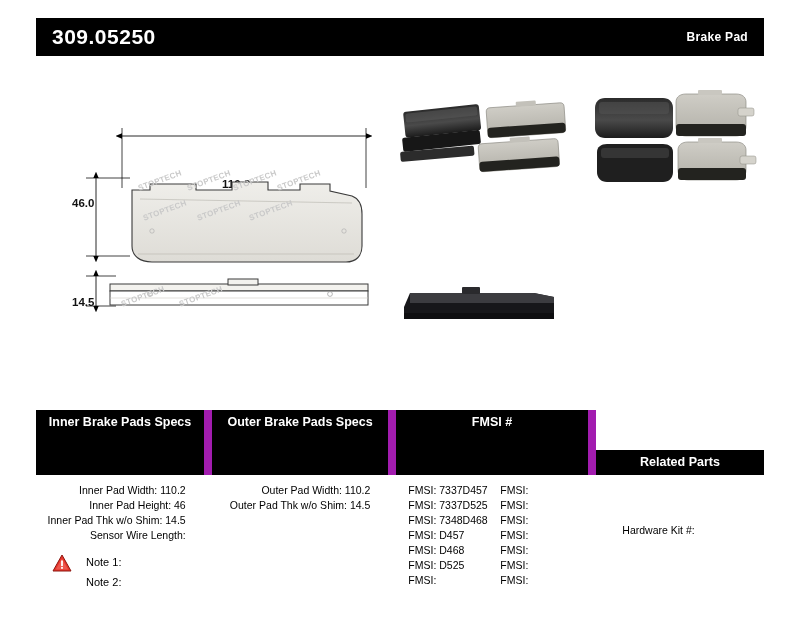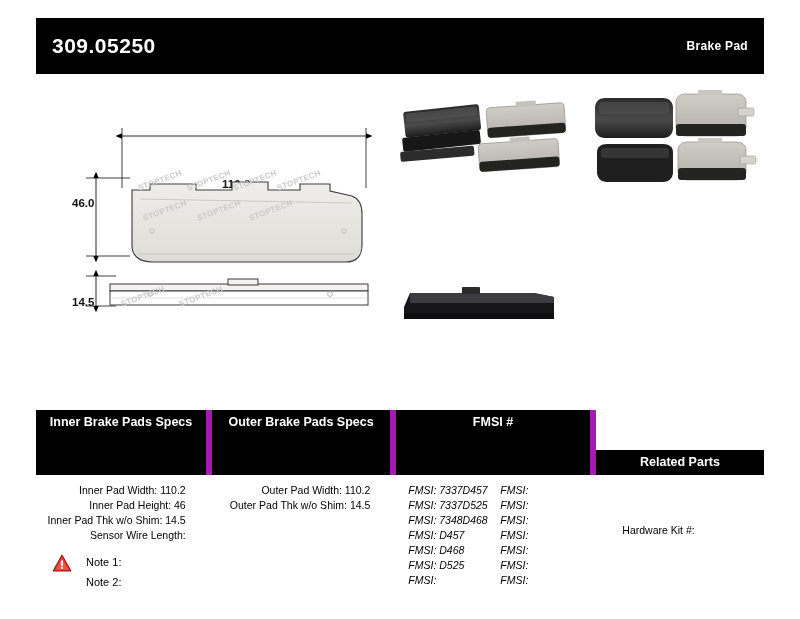--- a/index.html
+++ b/index.html
@@ -15,21 +15,21 @@
     position: relative;
     overflow: hidden;
   }
 
   
   .header {
     position: absolute;
     left: 36px;
     top: 18px;
     width: 728px;
-    height: 56px;
+    height: 38px;
     background: #000;
     color: #fff;
     display: flex;
     align-items: center;
     justify-content: space-between;
     box-sizing: border-box;
     padding: 0 16px;
   }
   .header .part-number {
     font-size: 21px;
@@ -93,21 +93,21 @@
     width: 728px;
   }
   .tbl-head {
     background: #000;
     color: #fff;
     font-size: 12.5px;
     font-weight: bold;
     text-align: center;
     padding: 5px 0 6px 0;
     box-sizing: border-box;
-    border-right: 6px solid #a21caf;
+    border-right: 8px solid #a21caf;
   }
   .tbl-head:last-child { border-right: none; }
   .col1 { width: 178px; }
   .col2 { width: 186px; }
   .col3 { width: 202px; }
   .col4 { width: 170px; margin-top: 40px; }
 
   .body-row { display: flex; width: 728px; gap: 22px; }
   .cell {
     box-sizing: border-box;
@@ -118,21 +118,21 @@
     padding: 1.5px 6px 1.5px 0;
     white-space: nowrap;
   }
   .c-right { text-align: right; }
   .c-left  { text-align: left; padding-left: 8px; }
 
   .fmsi-grid {
     display: flex;
     padding-left: 10px;
   }
-  .fmsi-col { width: 92px; font-style: italic; }
+  .fmsi-col { width: 92px; }
   .fmsi-col .line { padding: 1.5px 0; font-size: 10.5px; white-space: nowrap; }
 
   
   .notes {
     position: absolute;
     left: 52px;
     top: 552px;
     font-size: 11px;
   }
   .note-line {

